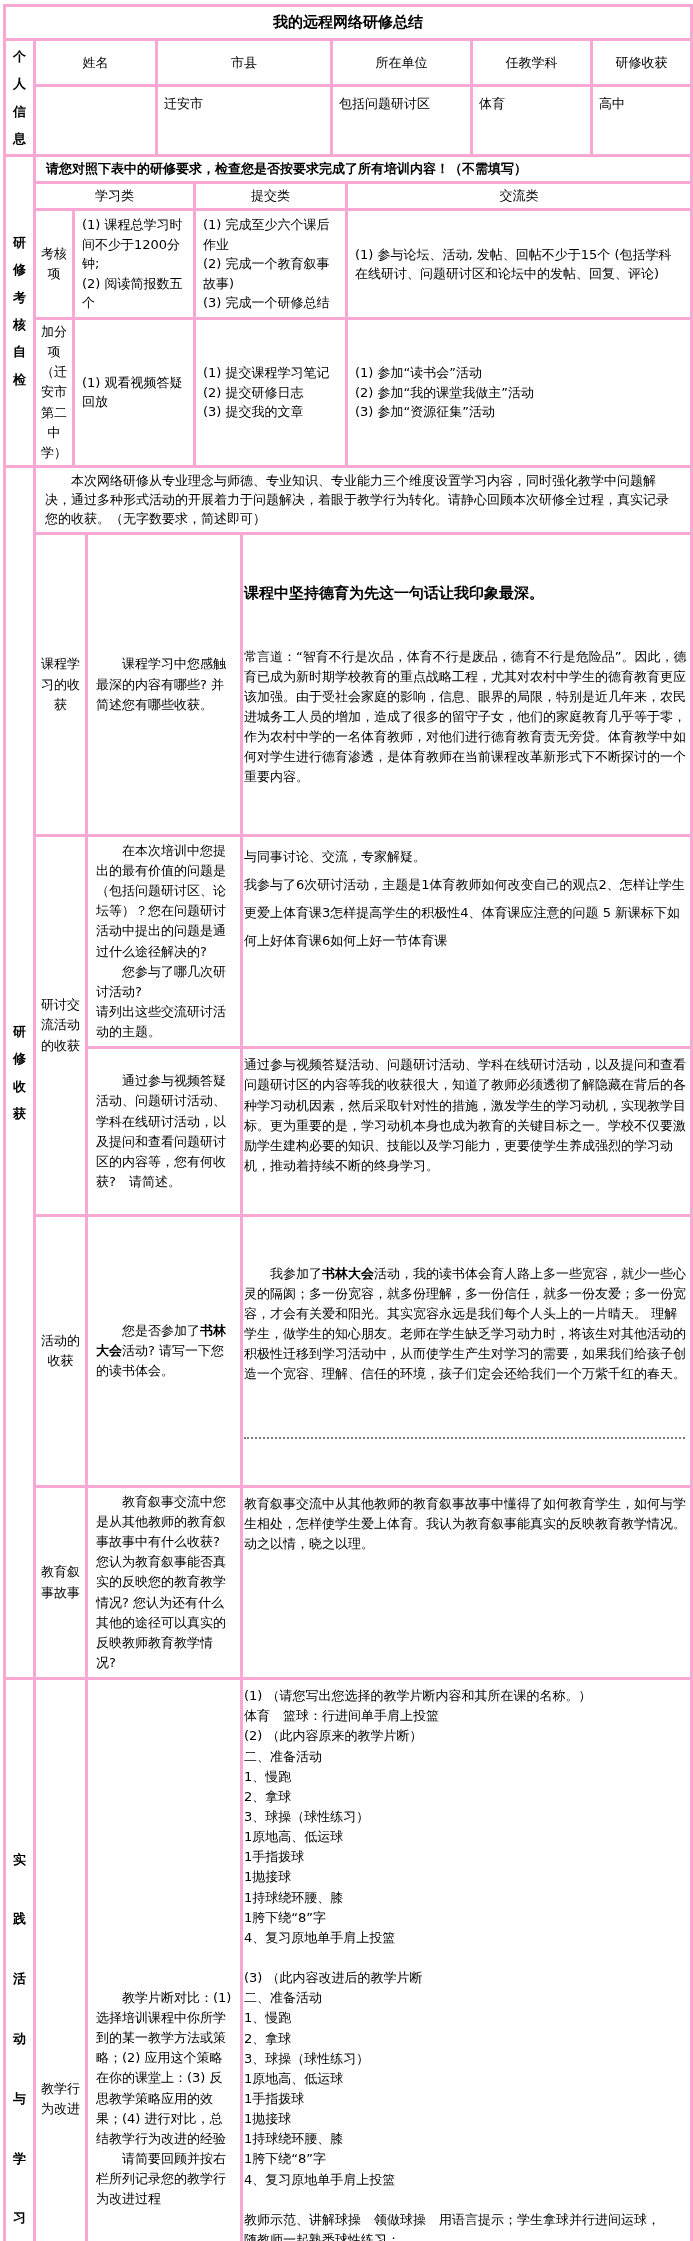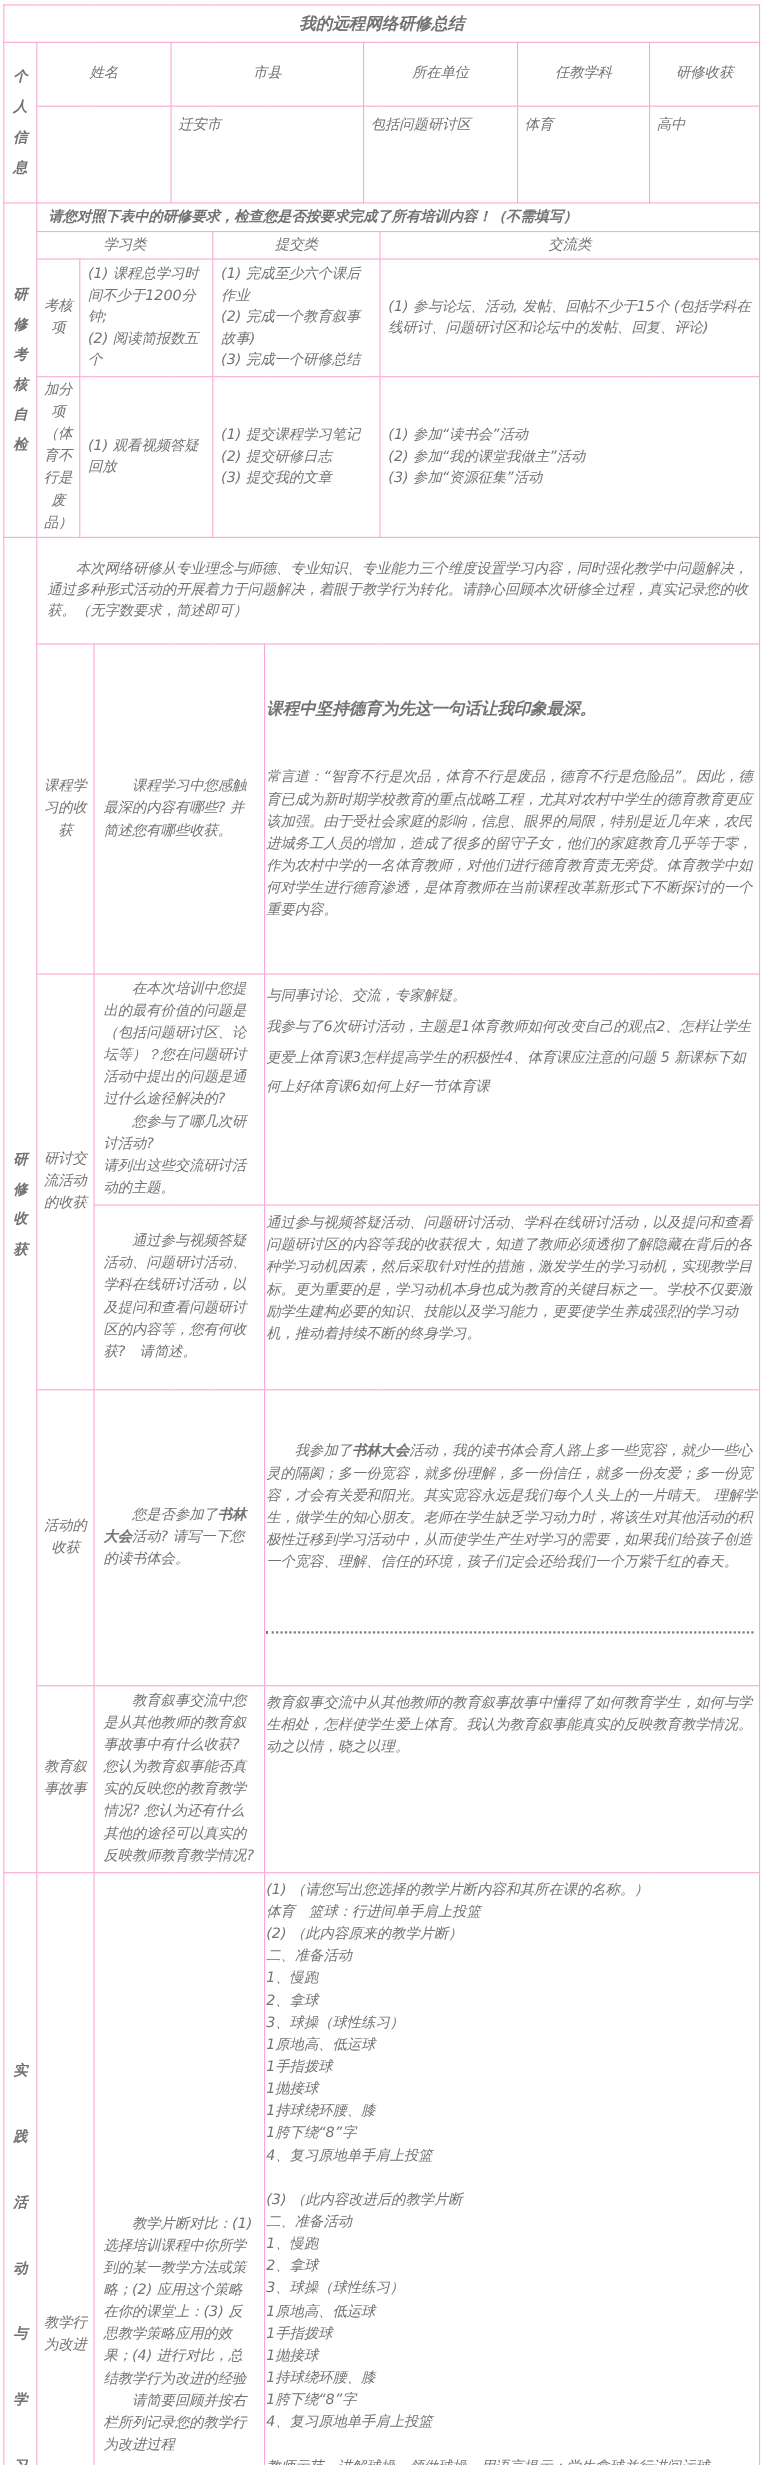--- a/index.html
+++ b/index.html
@@ -3,33 +3,33 @@
 <meta charset="utf-8">
 <style>
   html,body { margin:0; padding:0; background:#fff; }
   .page {
     width:693px; min-height:2241px; background:#fff; box-sizing:border-box;
     padding:4px 0 0 3px;
     font-family:"DejaVu Sans","Liberation Sans",sans-serif; color:#000;
   }
   table.doc { border-collapse:collapse; table-layout:fixed; width:687px; }
   td {
-    border:1px solid #f9a8d4; padding:2px 6px; font-size:13px; line-height:1.55;
-    vertical-align:middle; overflow:hidden; word-break:break-all; color:#737373;font-style:italic;
+    border:3px solid #f9a8d4; padding:2px 6px; font-size:13px; line-height:1.55;
+    vertical-align:middle; overflow:hidden; word-break:break-all; color:#000000;
   }
   .title-cell { text-align:center; font-weight:bold; font-size:15px; }
   .vlabel { padding:2px 1px; }
-  .vtext { width:15px; margin:16px auto; text-align:center; font-weight:bold;
+  .vtext { width:15px; margin:0 auto; text-align:center; font-weight:bold;
            line-height:2.1; word-break:break-all; }
   .vtext-tall { line-height:4.6; }
   .hc { text-align:center; }
   .val { vertical-align:top; padding-top:7px; }
   .instr { text-align:left; font-weight:bold; padding:2px 10px; }
   .items { white-space:pre-wrap; line-height:1.5; padding:4px 7px; }
-  .intro { white-space:pre-wrap; padding:20px 9px; line-height:1.45; vertical-align:top; }
+  .intro { white-space:pre-wrap; padding:4px 9px; line-height:1.45; vertical-align:top; }
   .rl { text-align:center; padding:2px 3px; white-space:pre-wrap; }
   .q  { white-space:pre-wrap; padding:4px 8px; }
   .qtop { vertical-align:top; }
   .a  { white-space:pre-wrap; vertical-align:top; padding:6px 1px; }
   .a-head { font-weight:bold; font-size:15px; line-height:1.5; white-space:pre-wrap; margin-bottom:2px; }
   .a-wide { line-height:2.15; }
   .a-body { white-space:pre-wrap; }
   .dotted { border-bottom:2px dotted #7a7a7a; margin-top:12px; width:99%; }
   b { font-weight:bold; }
 </style>
@@ -90,21 +90,21 @@
       <td class="rl">考核项</td>
       <td colspan="3" class="items">(1) 课程总学习时间不少于1200分钟;
 (2) 阅读简报数五个</td>
       <td colspan="3" class="items">(1) 完成至少六个课后作业
 (2) 完成一个教育叙事故事)
 (3) 完成一个研修总结</td>
       <td colspan="3" class="items">(1) 参与论坛、活动, 发帖、回帖不少于15个 (包括学科在线研讨、问题研讨区和论坛中的发帖、回复、评论)</td>
     </tr>
     <tr style="height:136px">
       <td class="rl">加分项
-（体育不行是废品）</td>
+（迁安市第二中学）</td>
       <td colspan="3" class="items">(1) 观看视频答疑回放</td>
       <td colspan="3" class="items">(1) 提交课程学习笔记
 (2) 提交研修日志
 (3) 提交我的文章</td>
       <td colspan="3" class="items">(1) 参加“读书会”活动
 (2) 参加“我的课堂我做主”活动
 (3) 参加“资源征集”活动</td>
     </tr>
 
     <tr style="height:54px">

